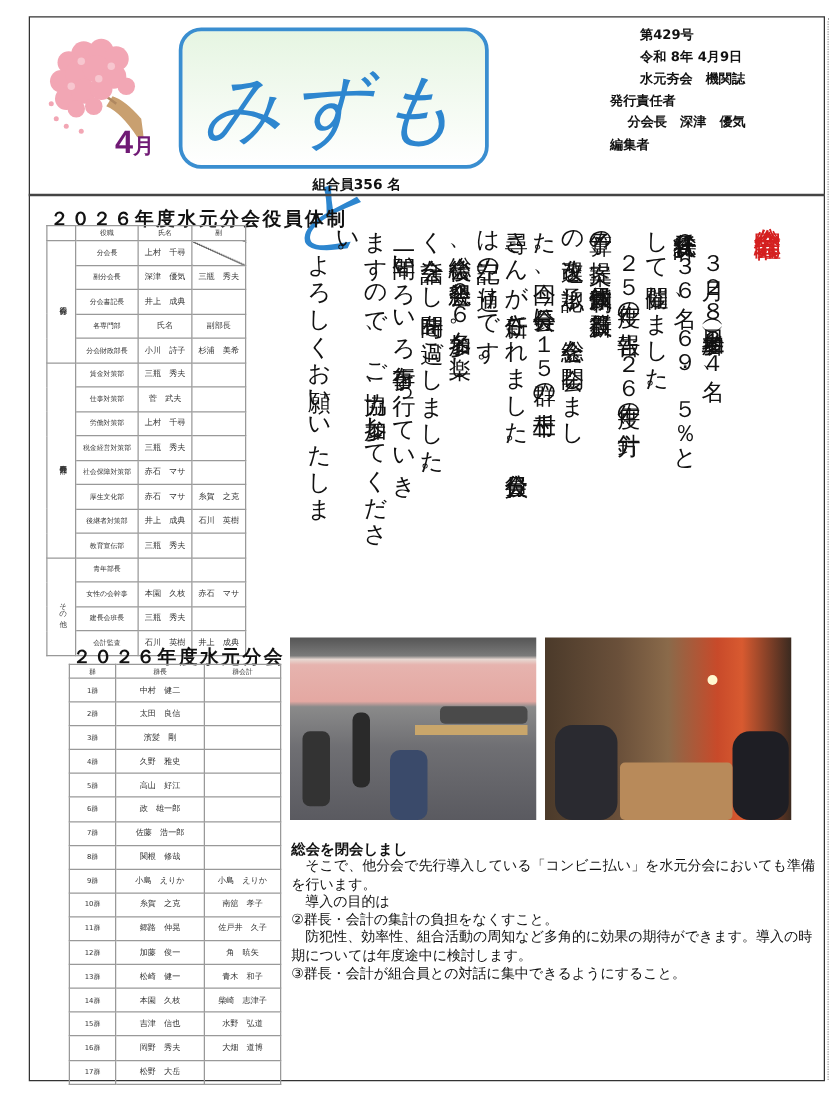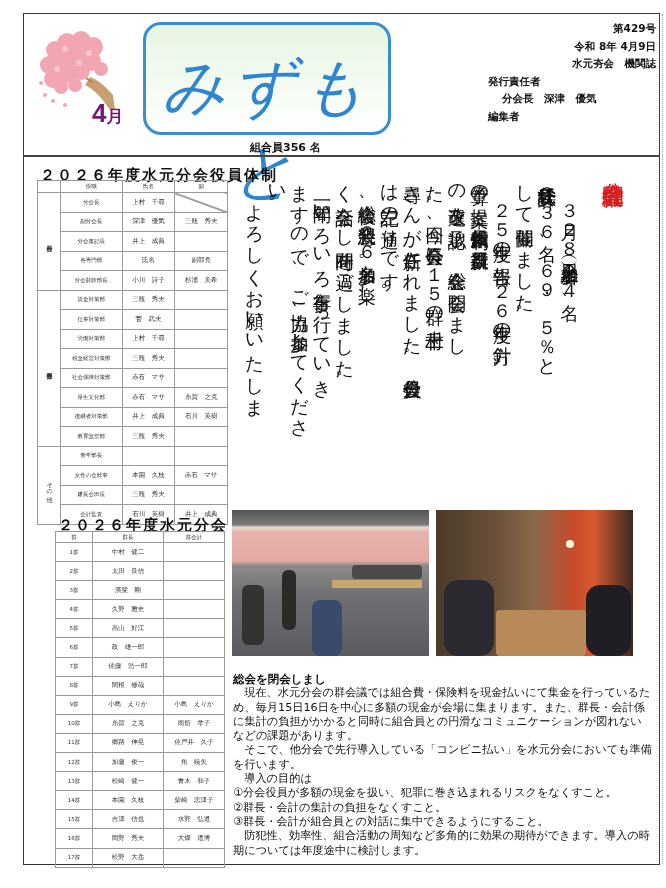--- a/index.html
+++ b/index.html
@@ -24,27 +24,27 @@
 
   .titlebox { position:absolute; left:143px; top:22px; width:248px; height:113px;
               border:3px solid #3a8ed0; border-radius:18px;
               background:linear-gradient(180deg,#e6f5e2 0%,#ffffff 100%); box-sizing:border-box; }
   .titlebox .title { position:absolute; left:0; right:0; top:20px; text-align:center;
                      font-size:62px; color:#2d86cf; letter-spacing:6px;
                      font-family:"DejaVu Serif", serif; font-style:italic; }
   .members { position:absolute; left:250px; top:140px; font-size:11px; font-weight:bold; }
 
   .issue-info { position:absolute; left:488px; top:20px; width:168px; font-size:10.5px; font-weight:bold; line-height:17.5px; }
-  .issue-info .c { text-align:right; padding-left:24px; }
+  .issue-info .c { text-align:left; padding-left:24px; }
   .issue-info .l { padding-left:0; }
   .issue-info .li { padding-left:14px; }
 
   
   .sec-title { position:absolute; font-size:15px; font-weight:bold; letter-spacing:2px; }
-  table.officers { position:absolute; left:37px; top:180px; width:191px; border-collapse:collapse;
+  table.officers { position:absolute; left:37px; top:180px; width:160px; border-collapse:collapse;
                    font-size:5.5px; color:#333; }
   table.officers td, table.officers th { border:0.8px solid #999; text-align:center; height:18.5px; padding:0; font-weight:normal; }
   table.officers th { height:11px; }
   table.officers td.grp { writing-mode:vertical-rl; width:22px; font-size:6px; }
   table.officers td.name { font-size:6.5px; }
   table.officers .diag { background:linear-gradient(to top right, transparent 48%, #555 49%, #555 51%, transparent 52%); }
 
   table.groups { position:absolute; left:55px; top:531px; width:170px; border-collapse:collapse; font-size:5.5px; color:#333; }
   table.groups td, table.groups th { border:0.8px solid #999; text-align:center; height:18.1px; padding:0; font-weight:normal; }
   table.groups th { height:10px; }
@@ -357,20 +357,18 @@
 </div>
 <div class="photo photo2">
   <div class="ph" style="left:8px;top:70px;width:50px;height:76px;background:#2a2a30;border-radius:14px;"></div>
   <div class="ph" style="left:150px;top:75px;width:45px;height:71px;background:#1e1e24;border-radius:14px;"></div>
   <div class="ph" style="left:60px;top:100px;width:90px;height:46px;background:#b88a5a;border-radius:4px;"></div>
   <div class="ph" style="left:130px;top:30px;width:8px;height:8px;background:#fff8d0;"></div>
 </div>
 
 <div class="pay">
   <div class="ttl">総会を閉会しまし</div>
-  <p>　現在、水元分会の群会議では組合費・保険料を現金払いにて集金を行っているため、毎月15日16日を中心に多額の現金が会場に集まります。また、群長・会計係に集計の負担がかかると同時に組合員との円滑なコミュニケーションが図れないなどの課題があります。</p>
   <p>　そこで、他分会で先行導入している「コンビニ払い」を水元分会においても準備を行います。</p>
   <p>　導入の目的は</p>
-  <p>①分会役員が多額の現金を扱い、犯罪に巻き込まれるリスクをなくすこと。</p>
   <p>②群長・会計の集計の負担をなくすこと。</p>
+  <p>　防犯性、効率性、組合活動の周知など多角的に効果の期待ができます。導入の時期については年度途中に検討します。</p>
   <p>③群長・会計が組合員との対話に集中できるようにすること。</p>
-  <p>　防犯性、効率性、組合活動の周知など多角的に効果の期待ができます。導入の時期については年度途中に検討します。</p>
 </div>
 
 </body></html>

